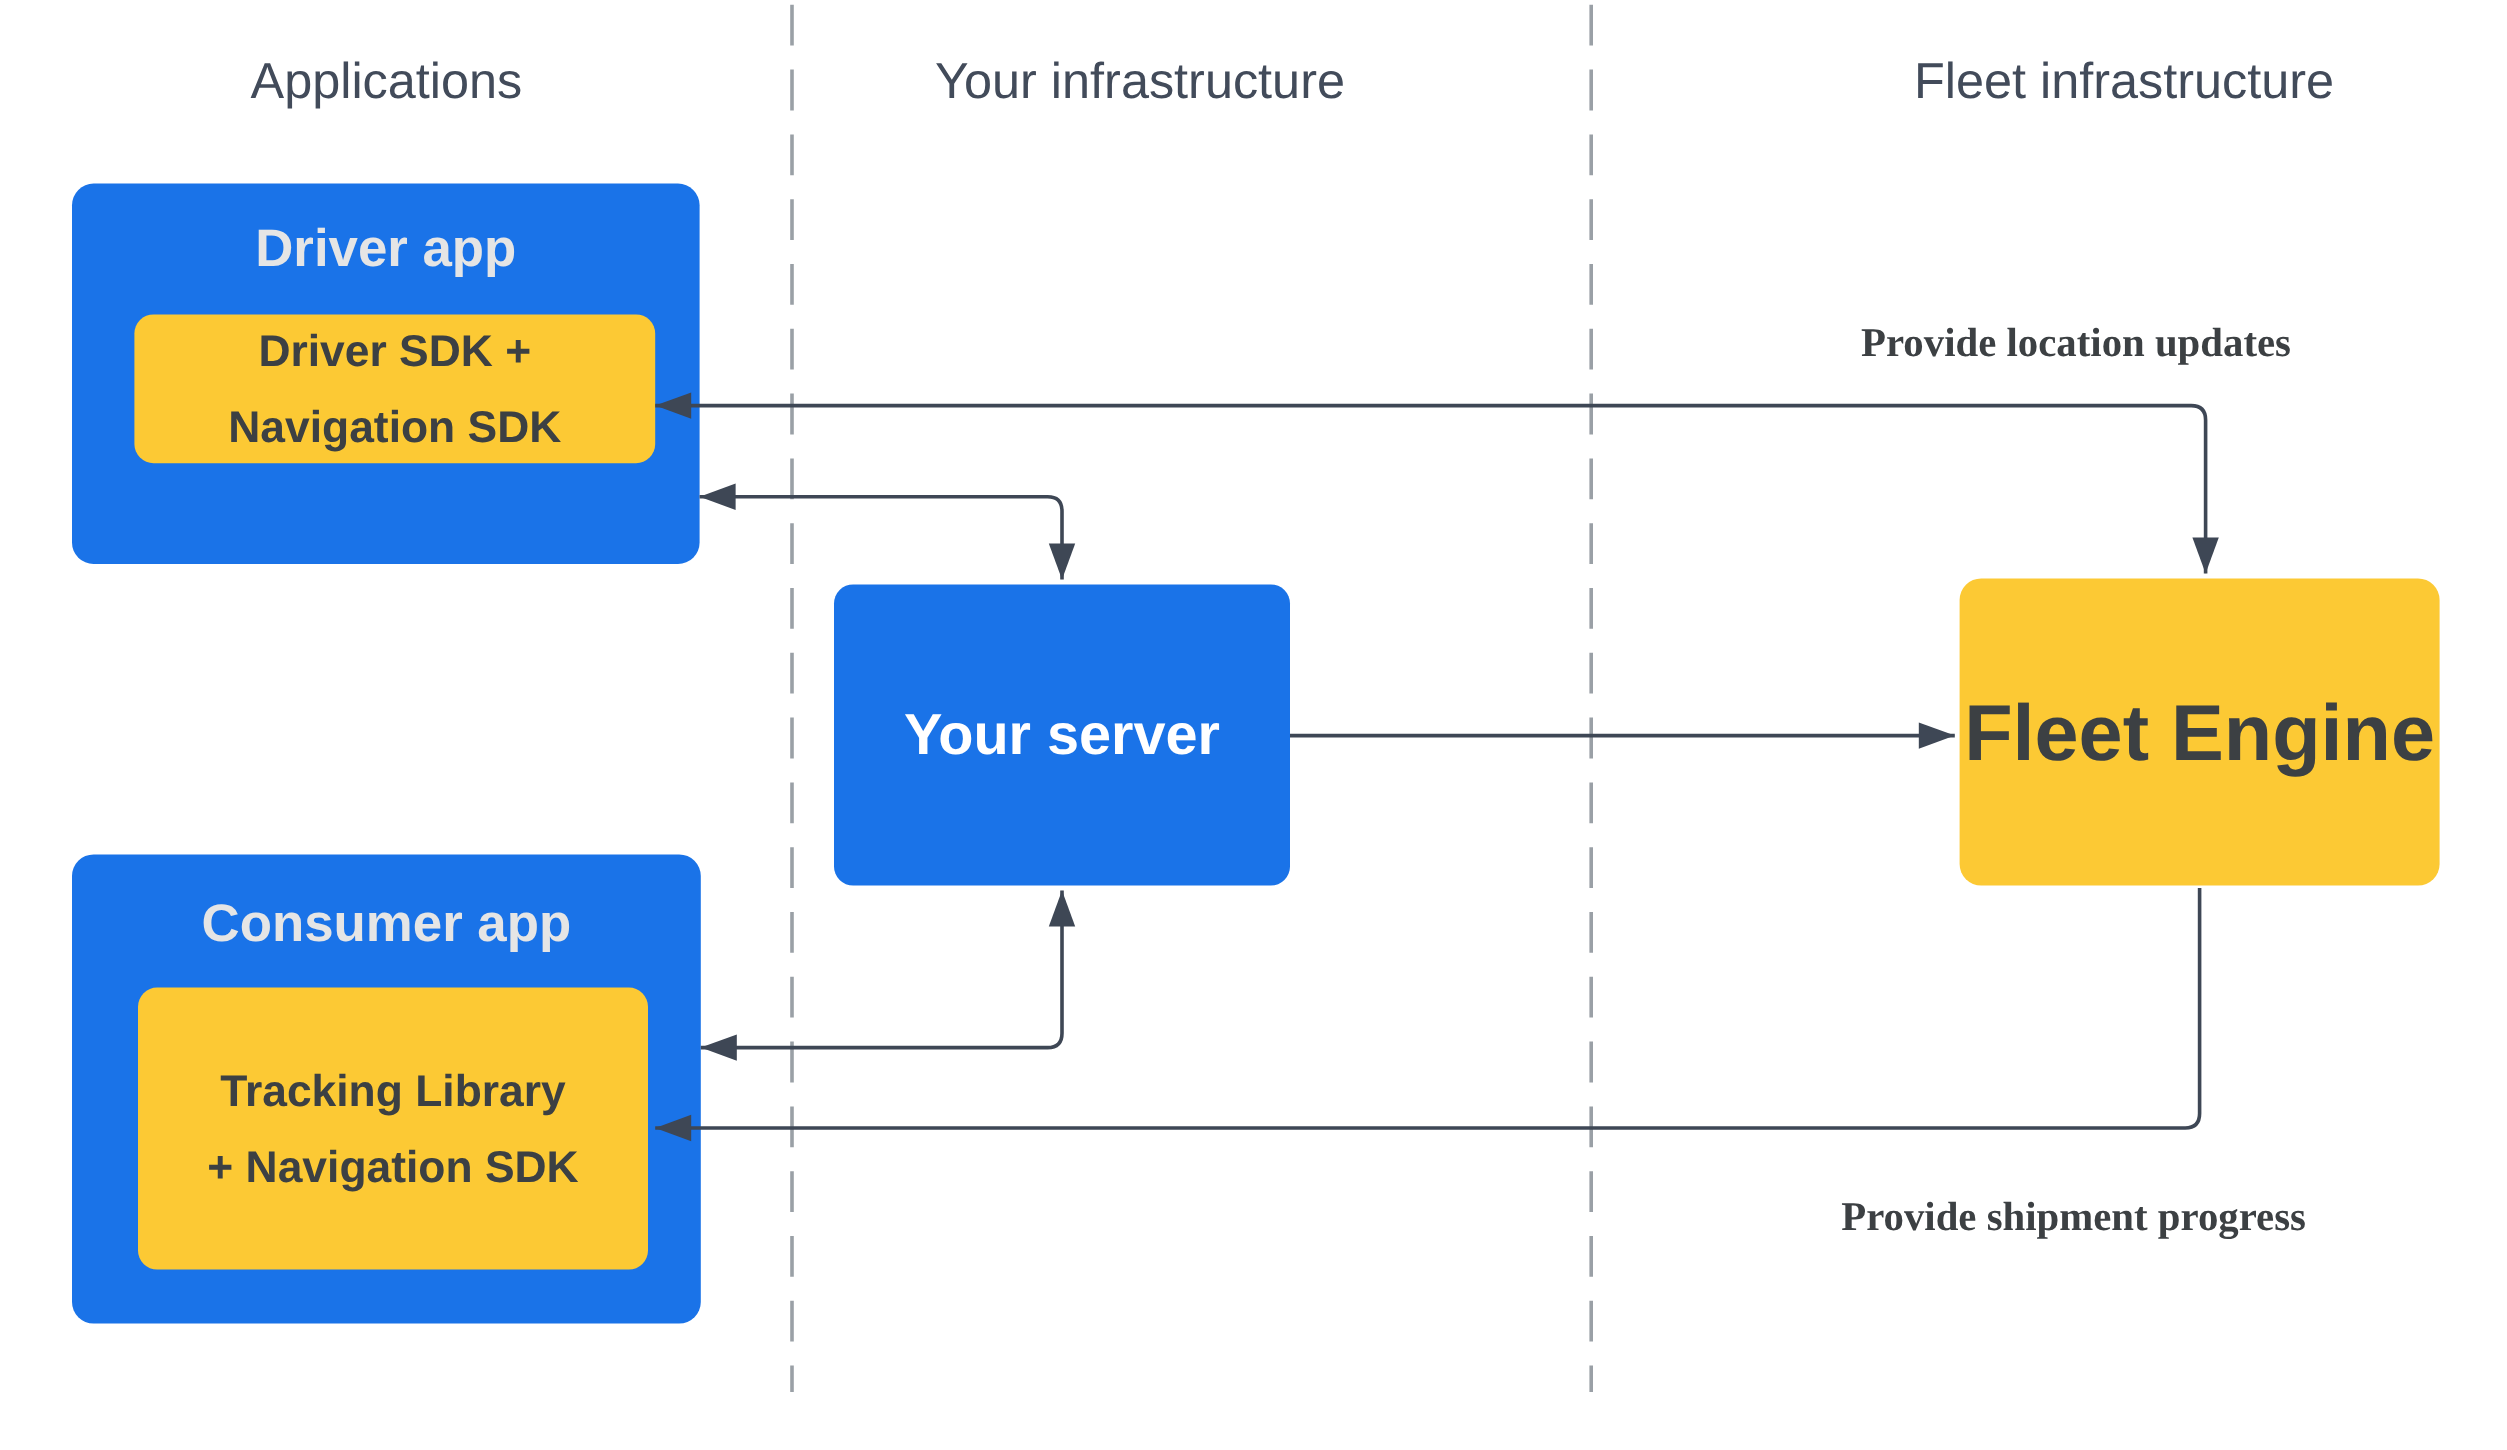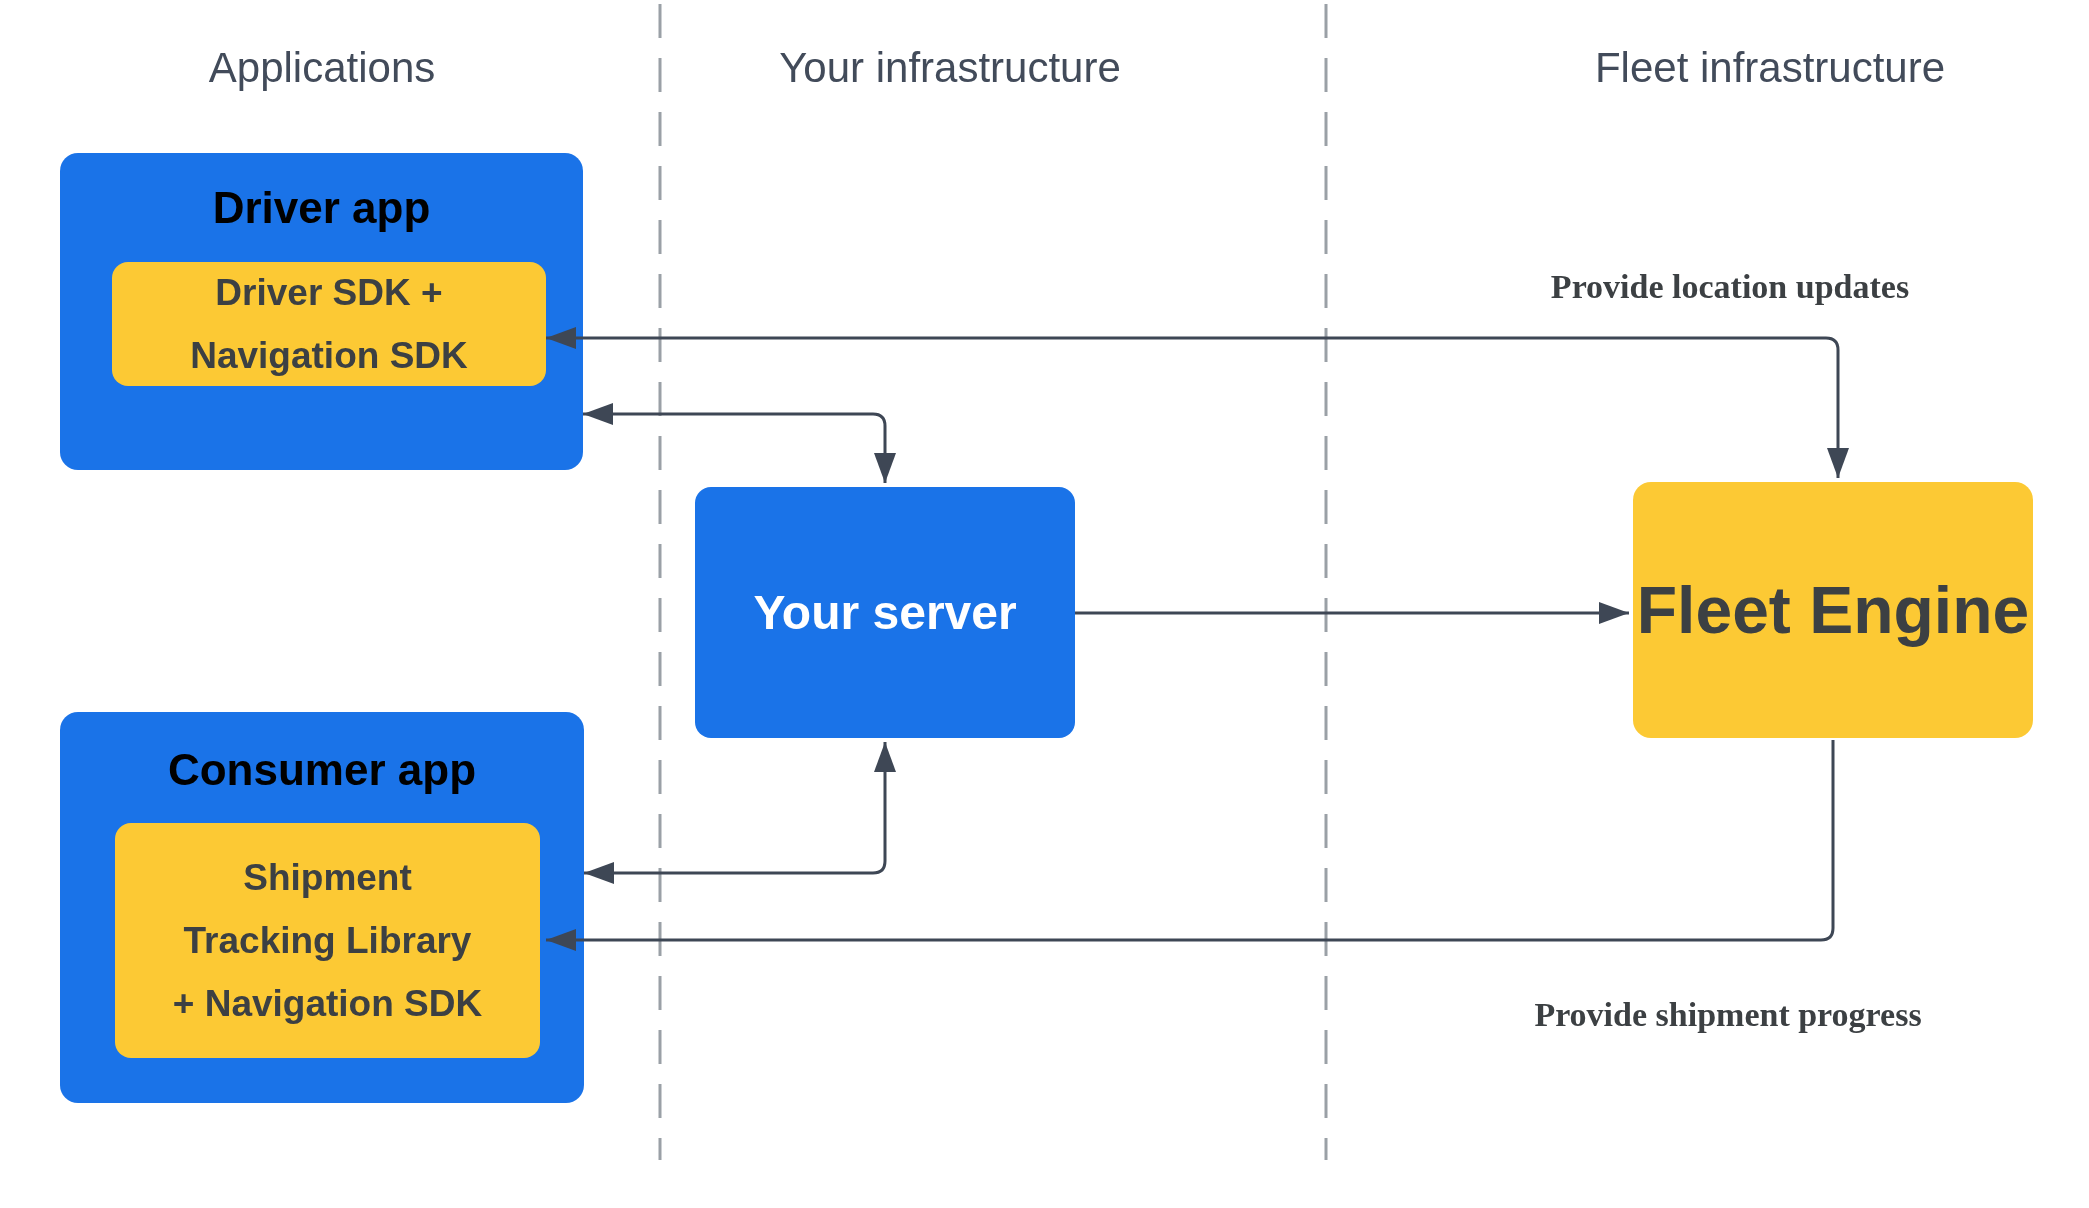--- a/index.html
+++ b/index.html
@@ -28,21 +28,21 @@
     box-sizing: border-box;
   }
   .app-box {
     background: var(--blue, #1a73e8);
     border-radius: 18px;
   }
   .app-title {
     text-align: center;
     font-weight: bold;
     font-size: 44px;
-    color: #000000;
+    color: #e5e5e5;
     white-space: nowrap;
   }
   .sdk-box {
     position: absolute;
     background: var(--yellow, #fcc934);
     border-radius: 16px;
     display: flex;
     align-items: center;
     justify-content: center;
   }
@@ -140,21 +140,20 @@
         <div>Driver SDK +</div>
         <div>Navigation SDK</div>
       </div>
     </div>
   </div>
 
   <div class="node app-box" id="consumer-app">
     <div class="app-title">Consumer app</div>
     <div class="sdk-box" id="shipment-sdk">
       <div class="sdk-text">
-        <div>Shipment</div>
         <div>Tracking Library</div>
         <div>+ Navigation SDK</div>
       </div>
     </div>
   </div>
 
   <div class="node server-box" id="your-server">
     <div class="server-title">Your server</div>
   </div>
 

